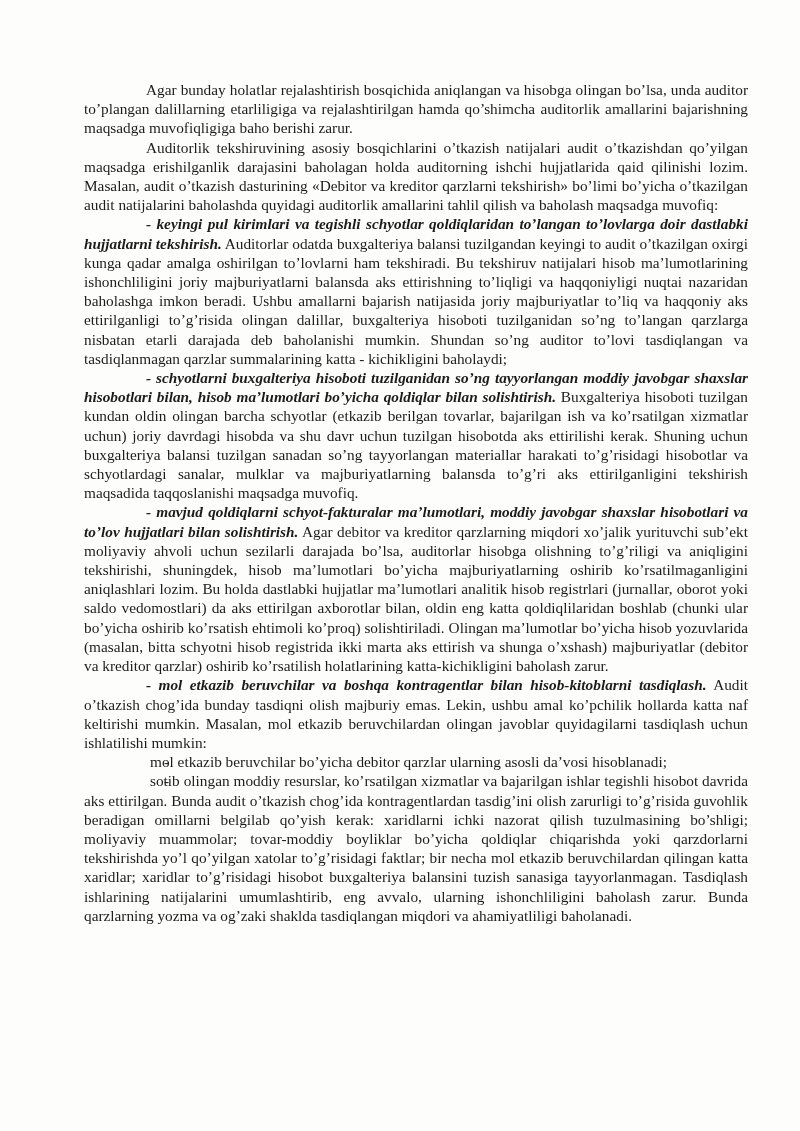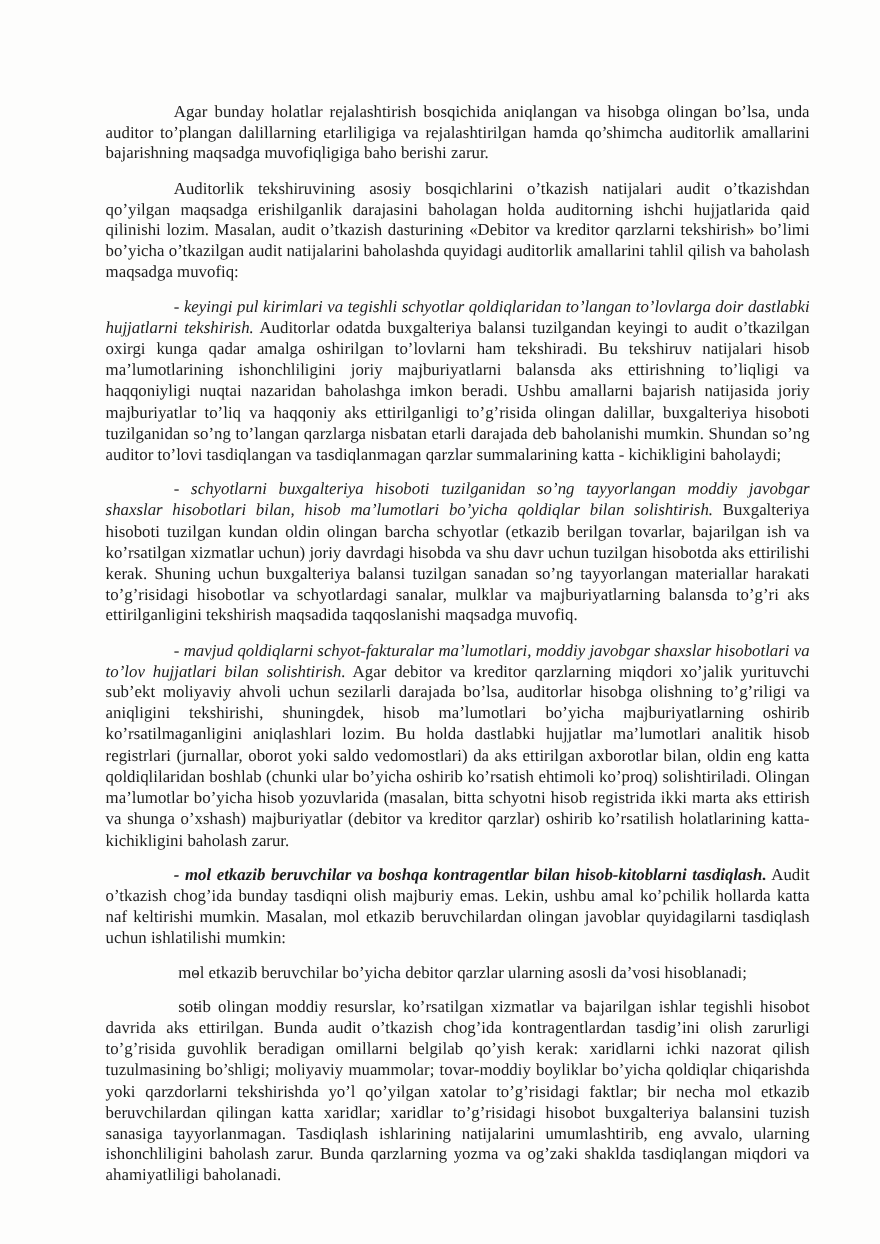--- a/index.html
+++ b/index.html
@@ -16,34 +16,35 @@
     padding: 80px 52px 0 84px;
     background: #fdfdfc;
     color: #1c1c1c;
     font-family: "Liberation Serif", "DejaVu Serif", serif;
     font-size: 15.3px;
     line-height: 19.2px;
     text-align: justify;
     overflow: hidden;
   }
   p {
-    margin: 12px;
+    margin: 0;
     padding: 0;
     text-indent: 62px;
   }
   p.bullet {
     text-indent: 40px;
   }
   .dash {
     display: inline-block;
     width: 26px;
     font-style: normal;
   }
   .lead {
     font-style: italic;
+    font-weight: bold;
   }
   .lead.bold {
     font-weight: bold;
   }
   .stretch-last {
     text-align-last: justify;
   }
 </style>
 </head>
 <body>

